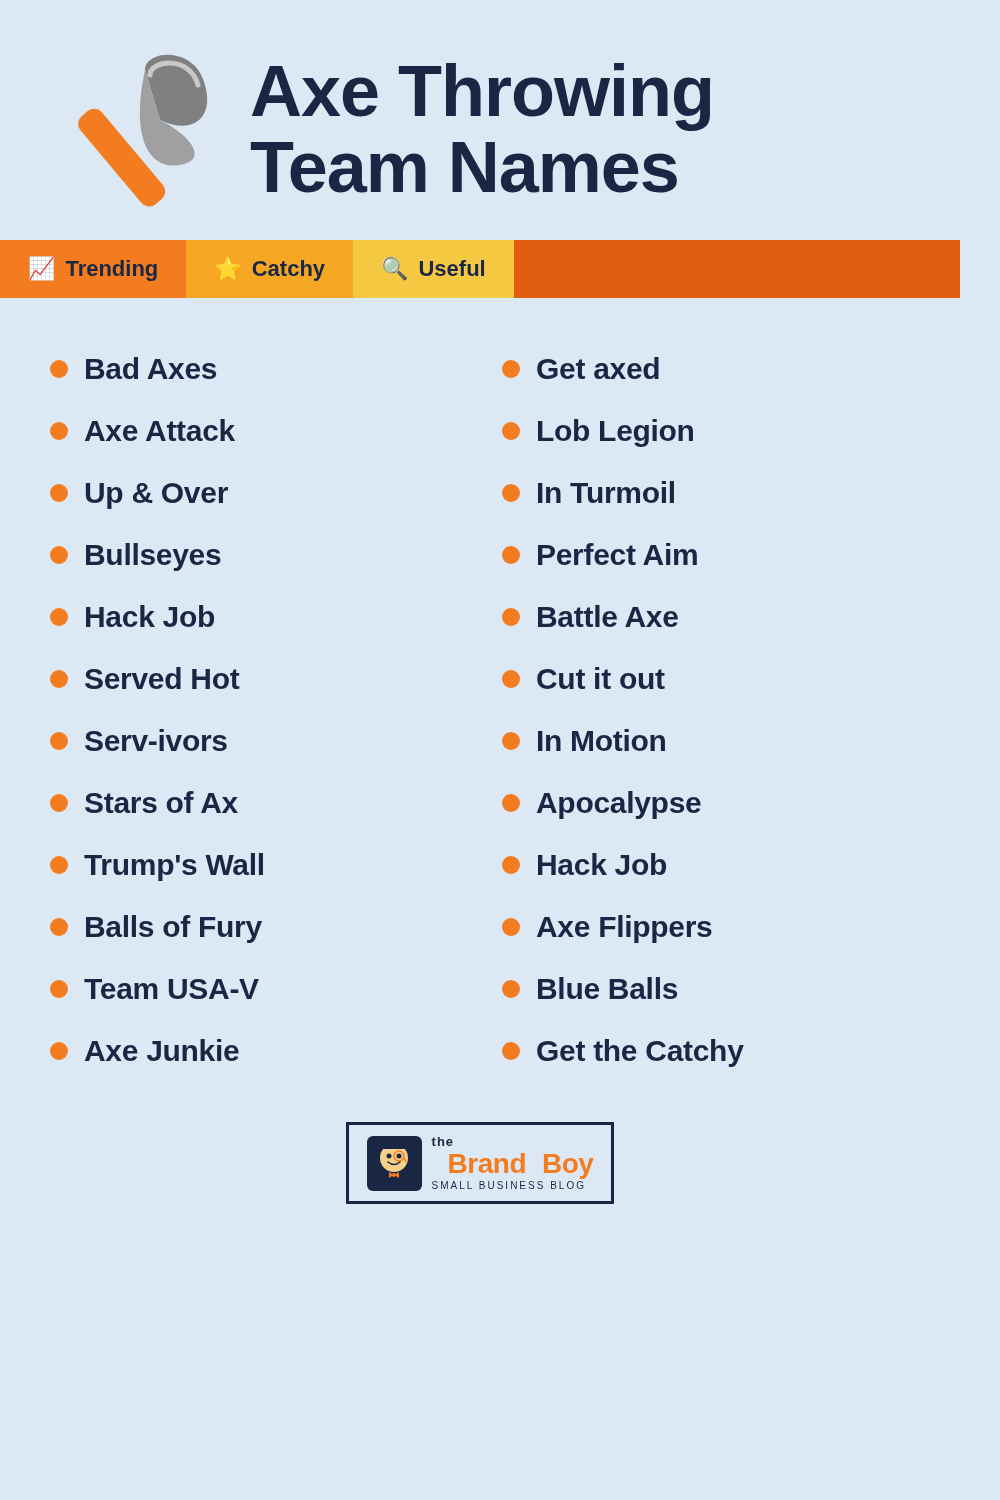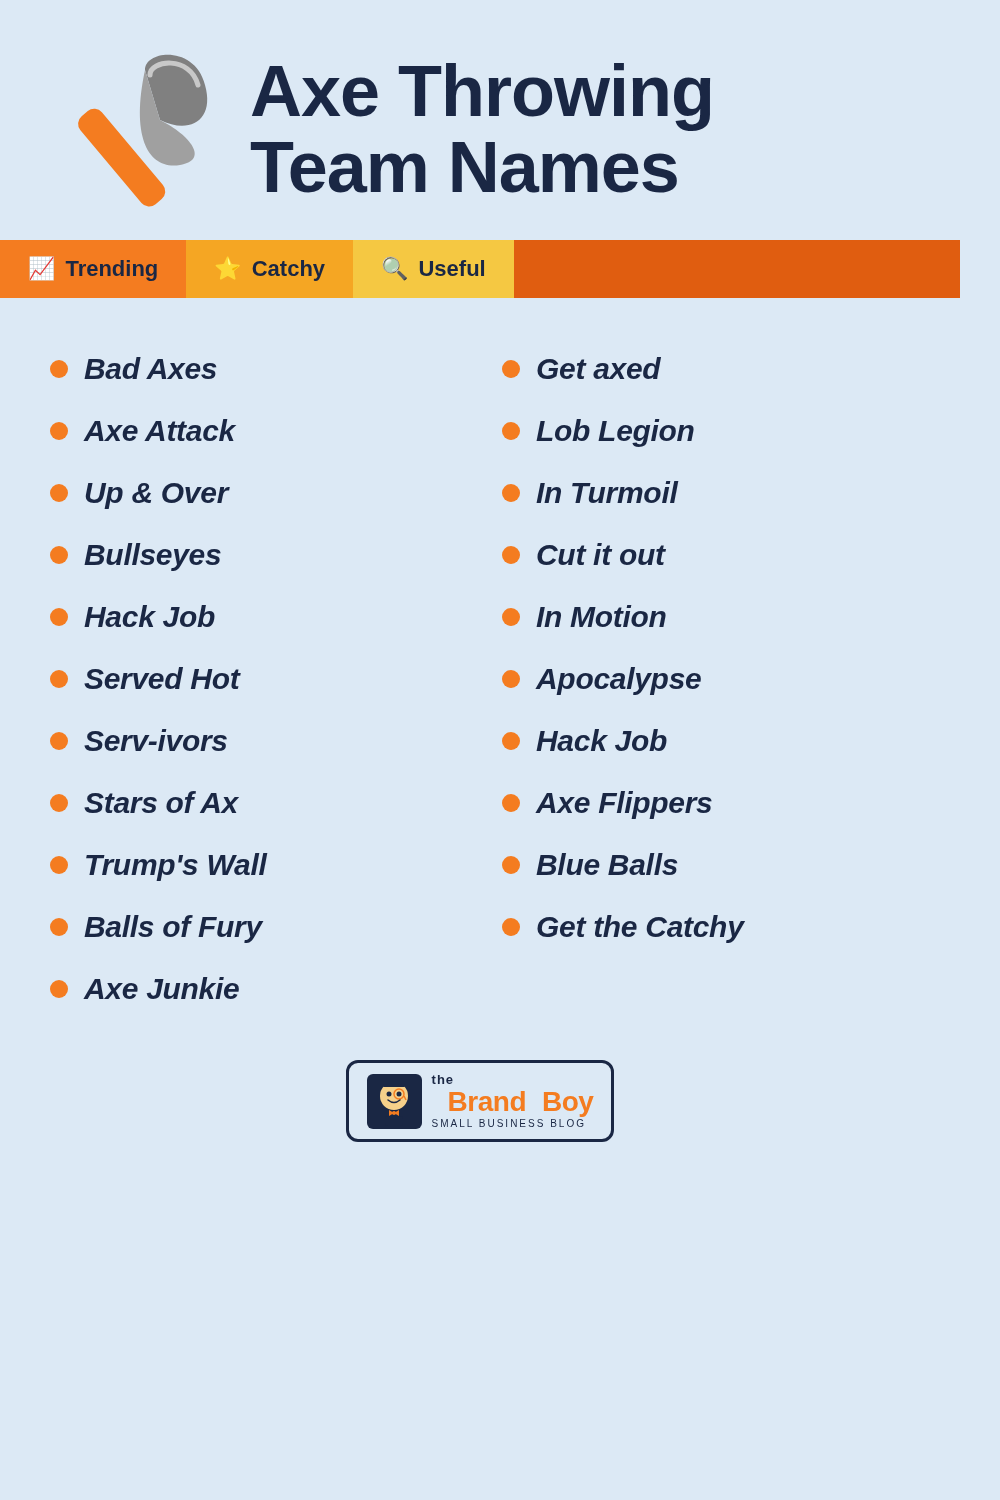--- a/index.html
+++ b/index.html
@@ -84,21 +84,20 @@
 
     .tab-icon {
       font-size: 22px;
     }
 
     
     .list-section {
       display: flex;
       padding: 30px 30px 20px 30px;
       gap: 4px;
-      font-style: italic;
     }
 
     .list-col {
       flex: 1;
       display: flex;
       flex-direction: column;
       gap: 0;
     }
 
     .list-item {
@@ -130,21 +129,21 @@
       align-items: center;
       padding: 20px 0 30px 0;
     }
 
     .logo-box {
       display: flex;
       align-items: center;
       gap: 10px;
       border: 3px solid #1a2744;
       padding: 10px 18px;
-      border-radius: 12px;
+      border-radius: 0;
     }
 
     .logo-mascot {
       width: 55px;
       height: 55px;
     }
 
     .logo-text-block {
       display: flex;
       flex-direction: column;
@@ -257,35 +256,47 @@
         <div class="list-item">
       <div class="bullet"></div>
       <span class="item-text">Trump's Wall</span>
     </div>
         <div class="list-item">
       <div class="bullet"></div>
       <span class="item-text">Balls of Fury</span>
     </div>
         <div class="list-item">
       <div class="bullet"></div>
+      <span class="item-text">Team USA-V</span>
+    </div>
+        <div class="list-item">
+      <div class="bullet"></div>
       <span class="item-text">Axe Junkie</span>
     </div>
       </div>
     <div class="list-col" id="right-col">
         <div class="list-item">
       <div class="bullet"></div>
       <span class="item-text">Get axed</span>
     </div>
         <div class="list-item">
       <div class="bullet"></div>
       <span class="item-text">Lob Legion</span>
     </div>
         <div class="list-item">
       <div class="bullet"></div>
       <span class="item-text">In Turmoil</span>
+    </div>
+        <div class="list-item">
+      <div class="bullet"></div>
+      <span class="item-text">Perfect Aim</span>
+    </div>
+        <div class="list-item">
+      <div class="bullet"></div>
+      <span class="item-text">Battle Axe</span>
     </div>
         <div class="list-item">
       <div class="bullet"></div>
       <span class="item-text">Cut it out</span>
     </div>
         <div class="list-item">
       <div class="bullet"></div>
       <span class="item-text">In Motion</span>
     </div>
         <div class="list-item">

